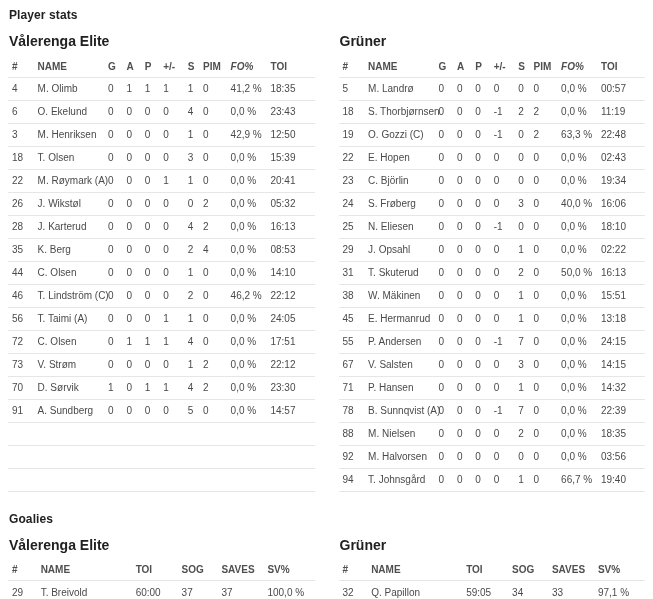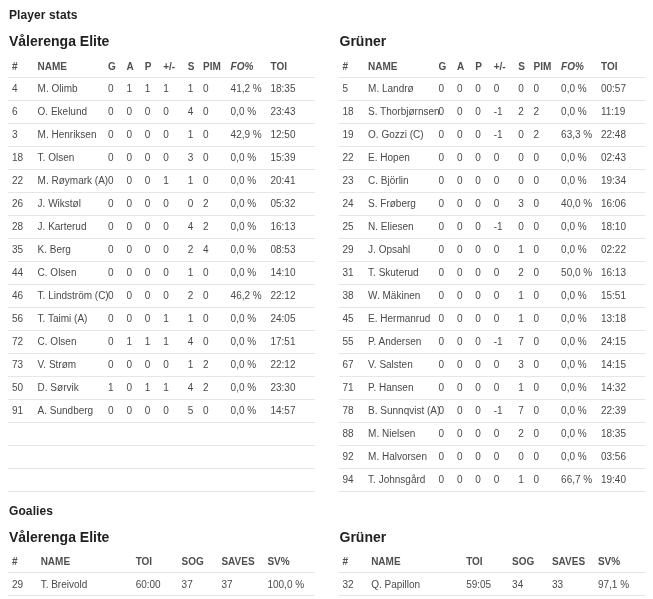--- a/index.html
+++ b/index.html
@@ -13,21 +13,21 @@
     padding: 6px 8px 10px 8px;
     background: #ffffff;
   }
   .section-title {
     font-size: 12px;
     font-weight: 700;
     color: #212121;
     margin: 2px 0 11px 1px;
     letter-spacing: 0.1px;
   }
-  .section-title.goalies { margin-top: 12px; }
+  .section-title.goalies { margin-top: 20px; }
   .two-col {
     display: grid;
     grid-template-columns: 1fr 1fr;
     column-gap: 24px;
     align-items: start;
   }
   .team-name {
     font-size: 14px;
     font-weight: 700;
     color: #212121;
@@ -251,21 +251,21 @@
               <td>0</td>
               <td>0</td>
               <td>0</td>
               <td>0</td>
               <td>1</td>
               <td>2</td>
               <td>0,0 %</td>
               <td>22:12</td>
             </tr>
             <tr>
-              <td>50</td>
+              <td>70</td>
               <td>D. Sørvik</td>
               <td>1</td>
               <td>0</td>
               <td>1</td>
               <td>1</td>
               <td>4</td>
               <td>2</td>
               <td>0,0 %</td>
               <td>23:30</td>
             </tr>

